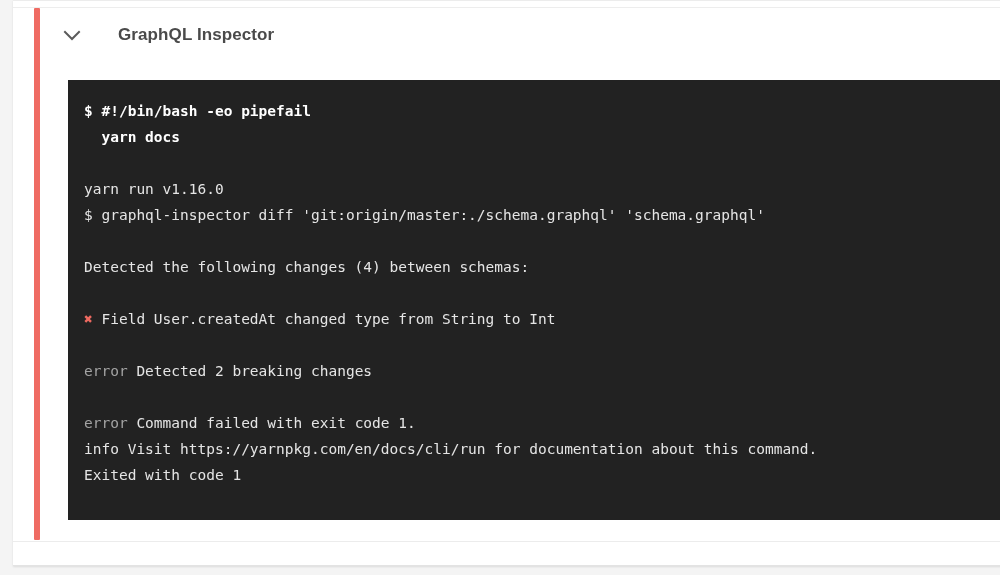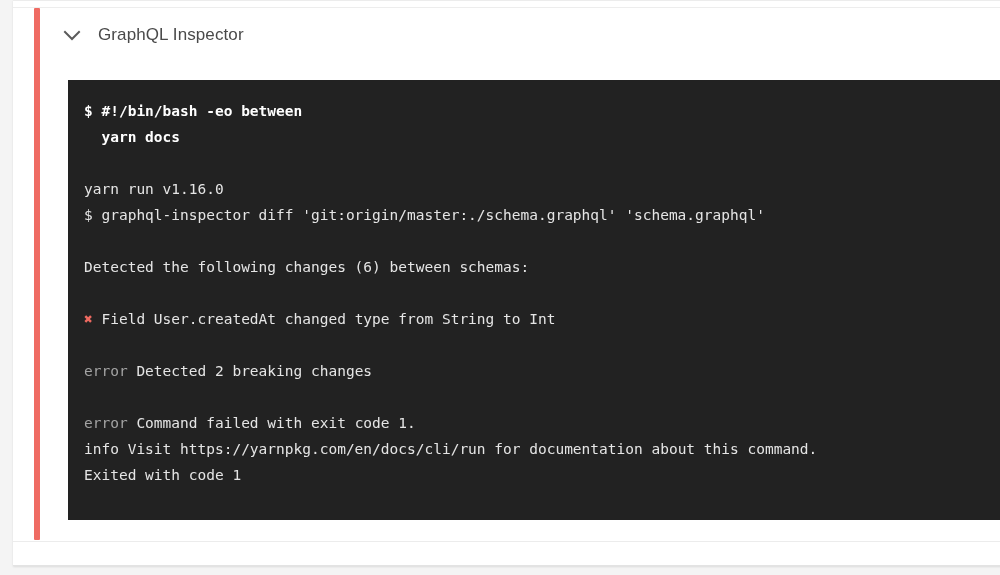--- a/index.html
+++ b/index.html
@@ -65,23 +65,23 @@
   }
 
   .chevron-icon {
     width: 28px;
     height: 28px;
     display: block;
     flex: 0 0 auto;
   }
 
   .step-title {
-    margin-left: 12px;
+    margin-left: 32px;
     font-size: 17px;
-    font-weight: normal;
+    font-weight: bold;
     color: #4a4a4a;
     letter-spacing: 0.1px;
     white-space: nowrap;
   }
 
   
   .terminal {
     position: absolute;
     left: 68px;
     top: 80px;
@@ -144,27 +144,27 @@
   <div class="header">
     <span class="chevron-icon">
       <svg viewBox="0 0 28 28" width="28" height="28" aria-hidden="true">
         <polyline points="7,11 14,18 21,11" fill="none" stroke="#5b5b5b" stroke-width="2" stroke-linecap="square" stroke-linejoin="miter"></polyline>
       </svg>
     </span>
     <span class="step-title">GraphQL Inspector</span>
   </div>
 
   <div class="terminal">
-    <pre class="log" id="log-output"><span class="line"><span class="cmd">$ #!/bin/bash -eo between</span>
+    <pre class="log" id="log-output"><span class="line"><span class="cmd">$ #!/bin/bash -eo pipefail</span>
 </span><span class="line"><span class="cmd">  yarn docs</span>
 </span><span class="blank">
 </span><span class="line"><span class="plain">yarn run v1.16.0</span>
 </span><span class="line"><span class="plain">$ graphql-inspector diff 'git:origin/master:./schema.graphql' 'schema.graphql'</span>
 </span><span class="blank">
-</span><span class="line"><span class="plain">Detected the following changes (6) between schemas:</span>
+</span><span class="line"><span class="plain">Detected the following changes (4) between schemas:</span>
 </span><span class="blank">
 </span><span class="line"><span class="tok-cross">✖</span><span class="plain"> Field User.createdAt changed type from String to Int</span>
 </span><span class="blank">
 </span><span class="line"><span class="tok-error">error</span><span class="plain"> Detected 2 breaking changes</span>
 </span><span class="blank">
 </span><span class="line"><span class="tok-error">error</span><span class="plain"> Command failed with exit code 1.</span>
 </span><span class="line"><span class="tok-info">info</span><span class="plain"> Visit https://yarnpkg.com/en/docs/cli/run for documentation about this command.</span>
 </span><span class="line"><span class="plain">Exited with code 1</span>
 </span></pre>
   </div>

